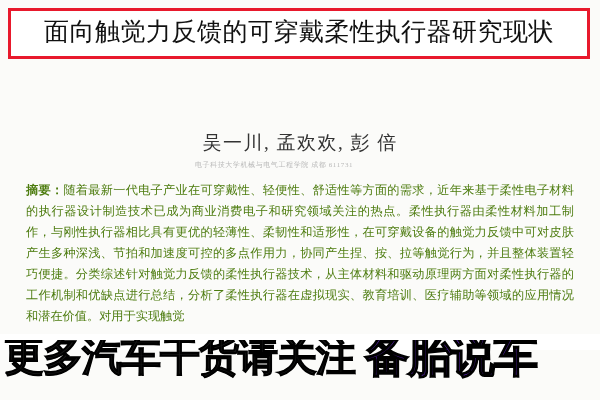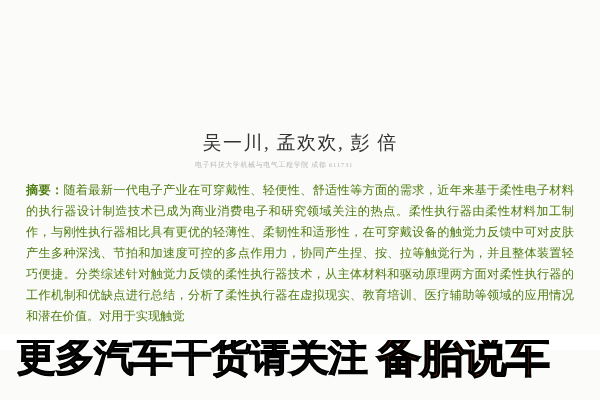--- a/index.html
+++ b/index.html
@@ -106,38 +106,38 @@
     overflow: hidden;
   }
   .banner-row {
     position: absolute;
     left: 0;
     top: -6px;
     width: 500px;
     display: flex;
     align-items: center;
     justify-content: flex-start;
-    padding-left: 16px;
+    padding-left: 4px;
     box-sizing: border-box;
   }
   .banner-left {
     font-family: "Liberation Serif", serif;
     font-weight: bold;
     font-size: 40px;
     color: #1a1a1a;
     -webkit-text-stroke: 1px #000;
     letter-spacing: -1px;
     line-height: 1.1;
     white-space: nowrap;
   }
   .banner-right {
     font-family: "Liberation Serif", serif;
     font-weight: bold;
     font-size: 44px;
-    color: #c2410c;
+    color: #6d28d9;
     -webkit-text-stroke: 1.5px #000;
     letter-spacing: -1px;
     line-height: 1.05;
     white-space: nowrap;
     margin-left: 10px;
   }
 
   
   .watermark {
     position: absolute;
@@ -171,20 +171,23 @@
     font-size: 10px;
     color: #3b3b3b;
     white-space: nowrap;
   }
 </style>
 </head>
 <body>
 
 <div class="page">
 
+  <div class="title-box">
+    <div class="title-text">面向触觉力反馈的可穿戴柔性执行器研究现状</div>
+  </div>
 
   <div class="authors">吴一川, 孟欢欢, 彭 倍</div>
 
   <div class="affiliation">电子科技大学机械与电气工程学院  成都  611731</div>
 
   <div class="abstract">
     <span class="lead">摘要：</span><span>随着最新一代电子产业在可穿戴性、轻便性、舒适性等方面的需求，近年来基于柔性电子材料的执行器设计制造技术已成为商业消费电子和研究领域关注的热点。柔性执行器由柔性材料加工制作，与刚性执行器相比具有更优的轻薄性、柔韧性和适形性，在可穿戴设备的触觉力反馈中可对皮肤产生多种深浅、节拍和加速度可控的多点作用力，协同产生捏、按、拉等触觉行为，并且整体装置轻巧便捷。分类综述针对触觉力反馈的柔性执行器技术，从主体材料和驱动原理两方面对柔性执行器的工作机制和优缺点进行总结，分析了柔性执行器在虚拟现实、教育培训、医疗辅助等领域的应用情况和潜在价值。对用于实现触觉</span>
   </div>
 
   <div class="bottom-fade"></div>

